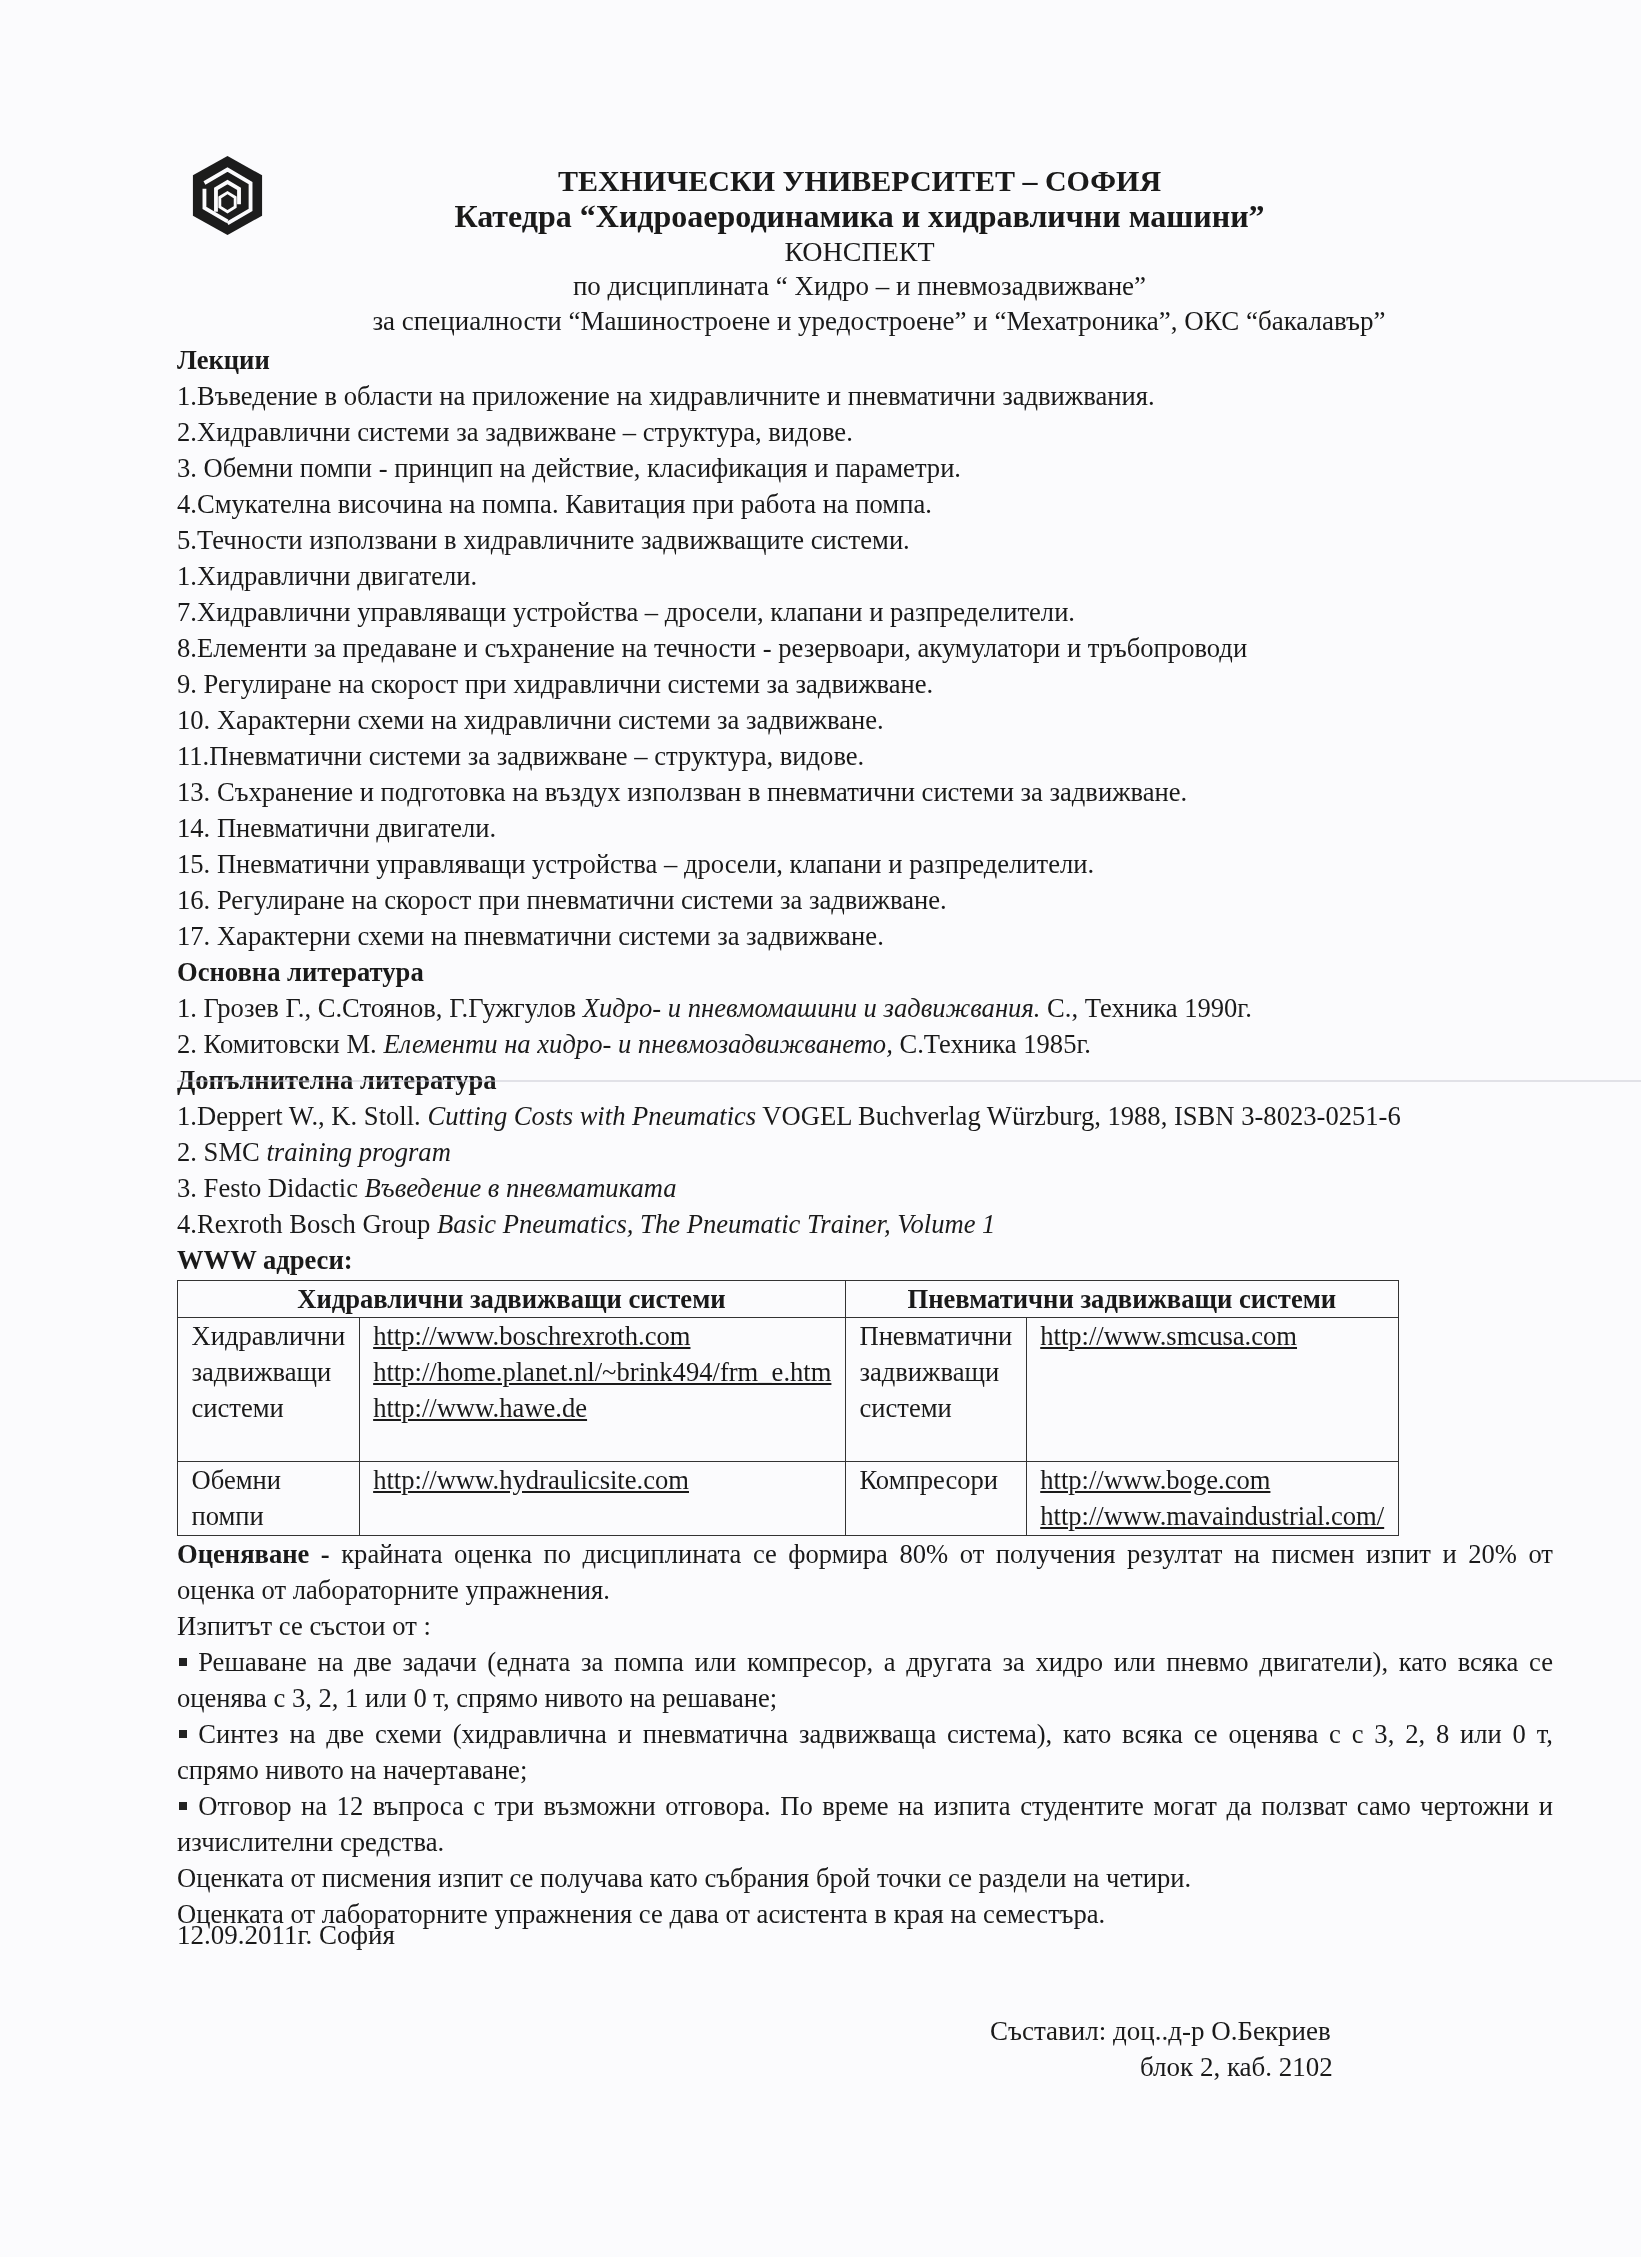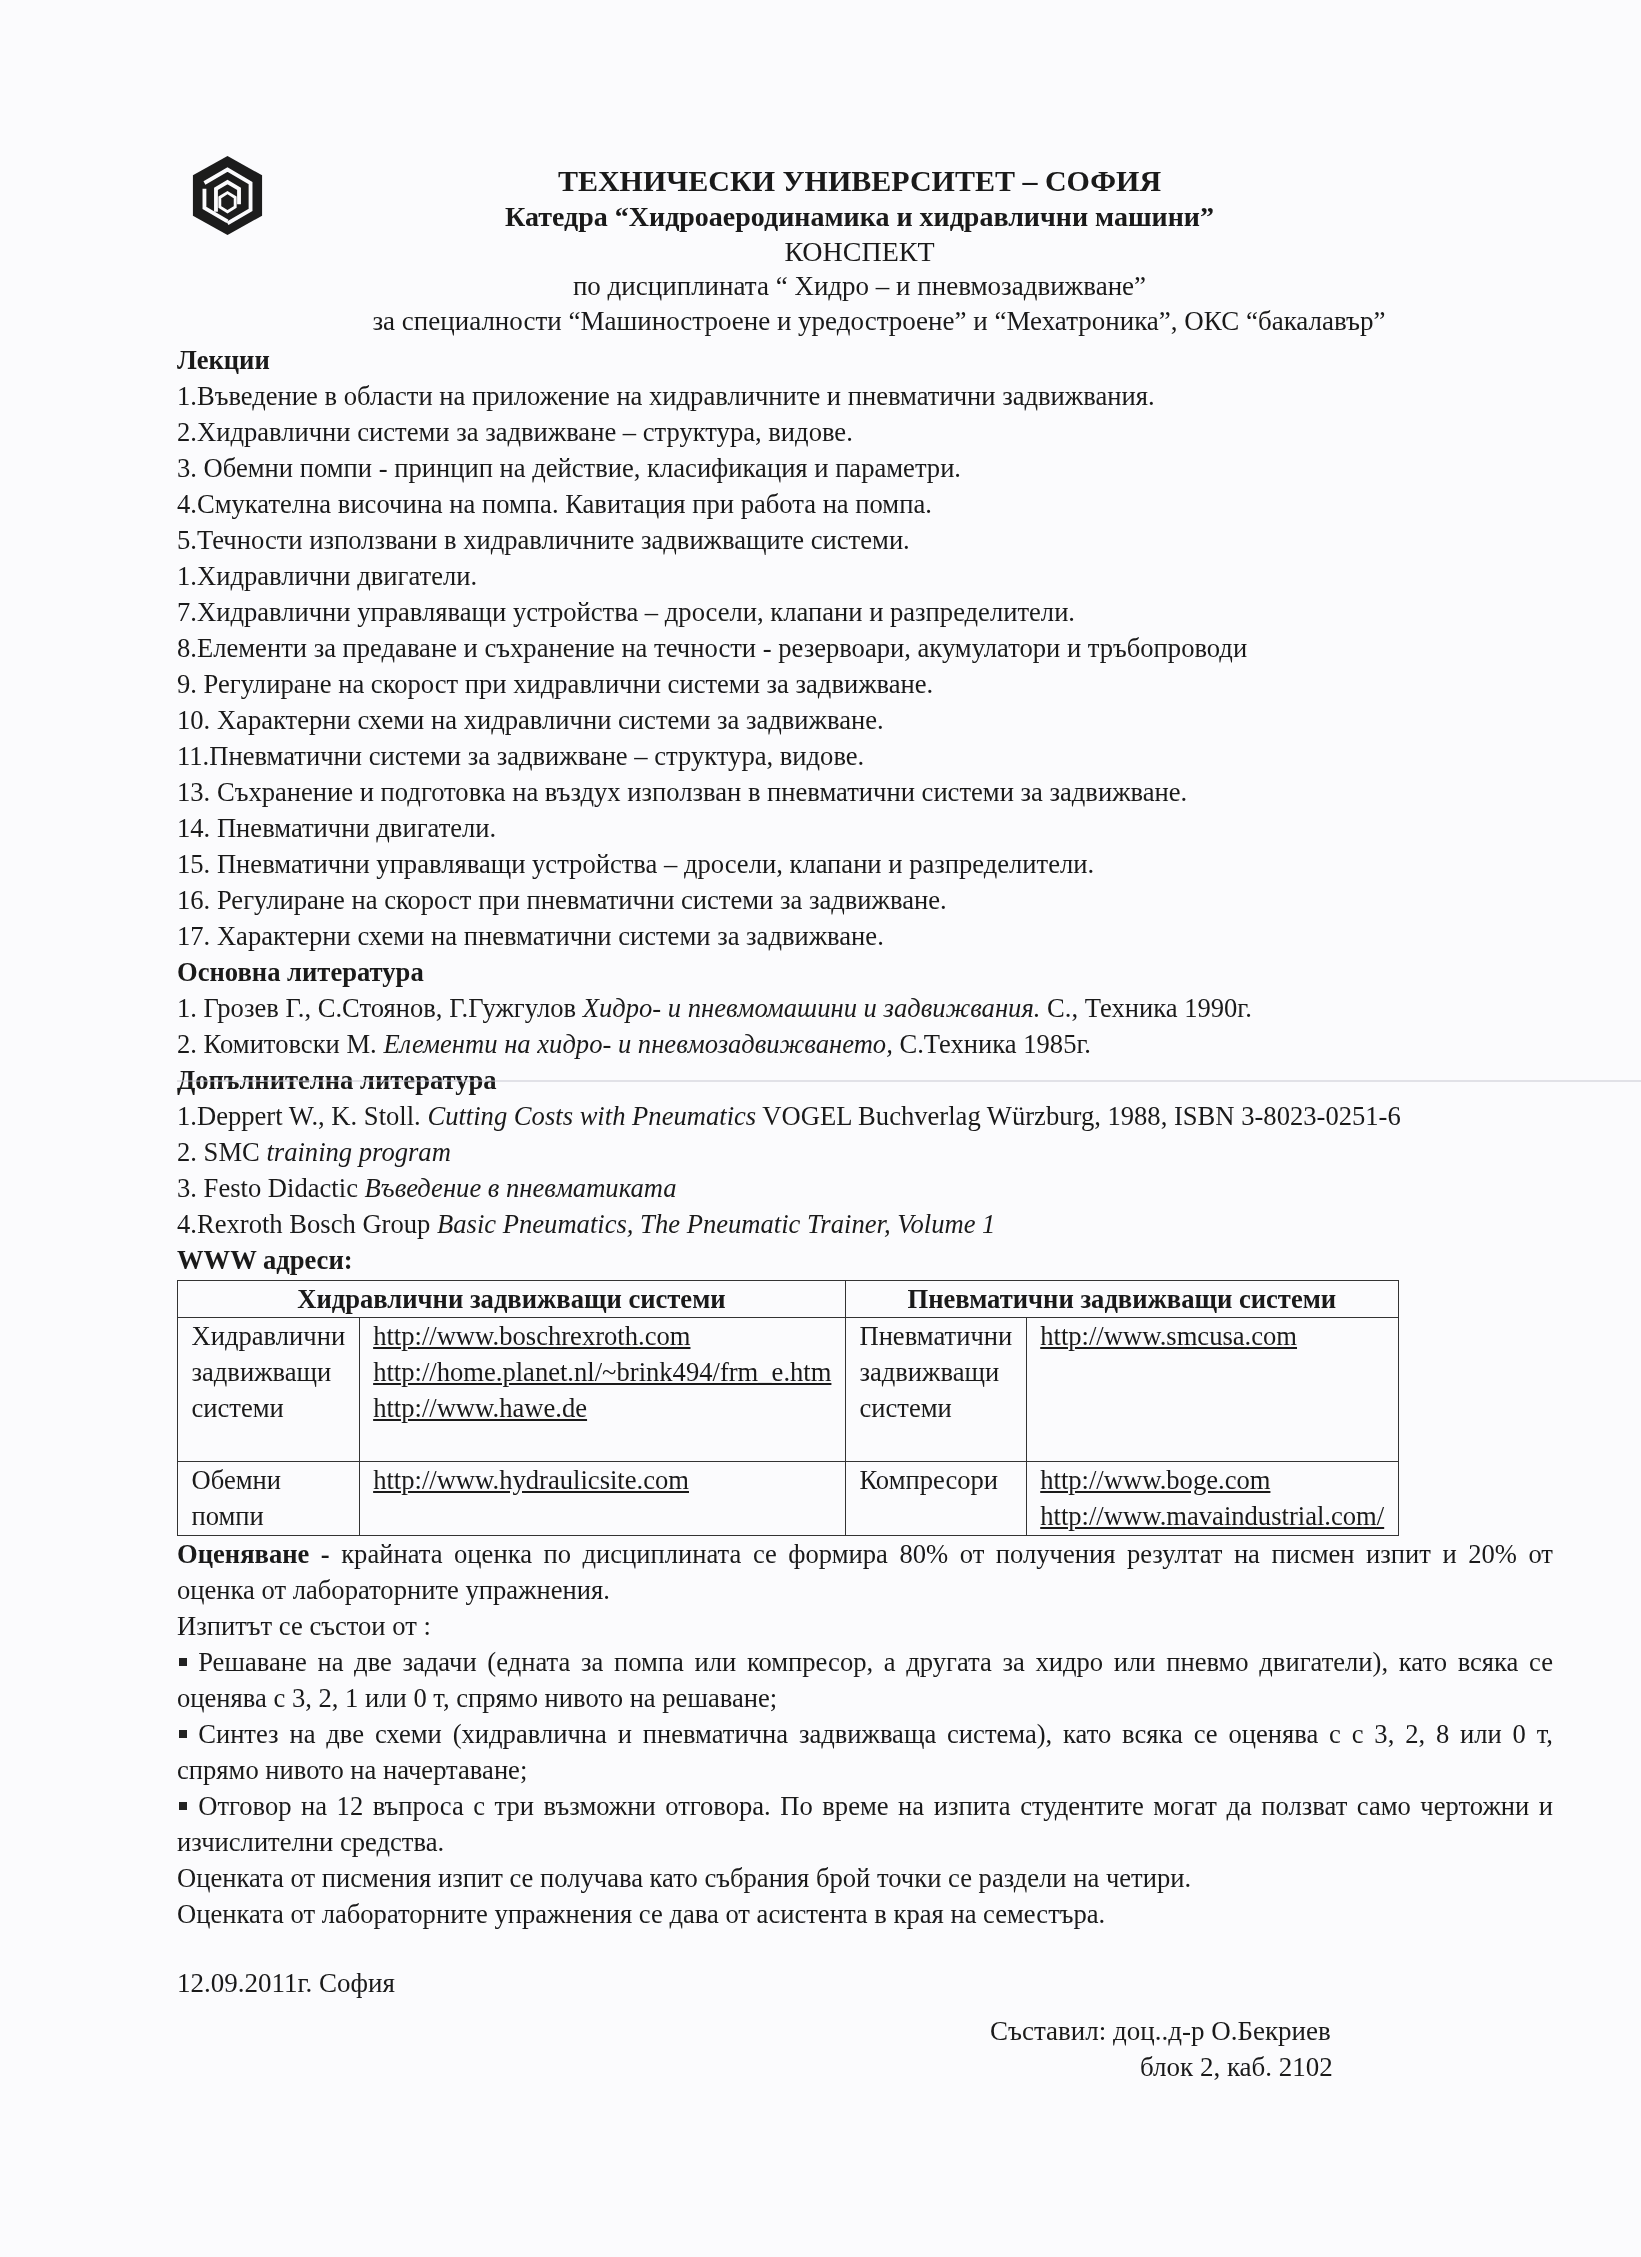--- a/index.html
+++ b/index.html
@@ -6,40 +6,40 @@
   body {
     width: 1641px; height: 2257px; background: #fbfbfd;
     position: relative; overflow: hidden;
     font-family: "Liberation Serif", "DejaVu Serif", serif;
     color: #1a1a1a;
   }
   .page { position: absolute; left: 0; top: 0; width: 1641px; height: 2257px; }
   .logo { position: absolute; left: 191px; top: 154px; width: 73px; height: 83px; }
   .header { position: absolute; left: 174px; width: 1371px; top: 162px; text-align: center; }
   .header .l1 { font-size: 30px; font-weight: bold; line-height: 37px; }
-  .header .l2 { font-size: 28px; font-weight: bold; line-height: 35px; }
+  .header .l2 { font-size: 32px; font-weight: bold; line-height: 35px; }
   .header .l3 { font-size: 28px; line-height: 35px; }
   .header .l4 { font-size: 27px; line-height: 35px; }
   .header .l5 { font-size: 27px; line-height: 35px; padding-left: 39px; }
   .body { position: absolute; left: 177px; top: 342px; width: 1376px; font-size: 26.6px; line-height: 36px; }
   .h { font-weight: bold; }
   .strike-fold { position: relative; }
   .fold { position: absolute; left: 0; right: -290px; top: 50%; height: 1.9px; background: rgba(200,200,210,0.5); }
   .it { font-style: italic; }
   table.www { border-collapse: collapse; width: 1198px; margin-top: 1.9px; font-size: 26.6px; line-height: 36px; }
   table.www th, table.www td { border: 1.4px solid #333; vertical-align: top; padding: 0 13.5px; text-align: left; }
   table.www th { text-align: center; font-weight: bold; padding: 0 5.8px; }
   table.www a { color: #1a1a1a; text-decoration: underline; display: block; }
   .row1 td { height: 143px; }
   .row2 td { height: 73px; }
   .c1 { width: 214px; } .c2 { width: 425px; } .c3 { width: 214px; } .c4 { width: 425px; margin-top: 48px; }
   .bullet { display: block; }
   .bullet .sq { display: inline-block; width: 7.7px; height: 7.7px; background: #222; margin: 0 11.6px 5.8px 1.9px; vertical-align: middle; }
   .justify { text-align: justify; }
-  .footer-left { position: absolute; left: 177px; top: 1968px; font-size: 27px; }
+  .footer-left { position: absolute; left: 177px; top: 1920px; font-size: 27px; }
   .footer-right { position: absolute; left: 990px; top: 2013px; font-size: 27px; line-height: 36px; }
   .footer-right .indent { padding-left: 150px; display: block; }
 </style>
 </head>
 <body>
 
 <div class="page">
 
   <svg class="logo" viewBox="0 0 76 86">
     <polygon points="38,2 74,22 74,64 38,84 2,64 2,22" fill="#1c1c1c"></polygon>

